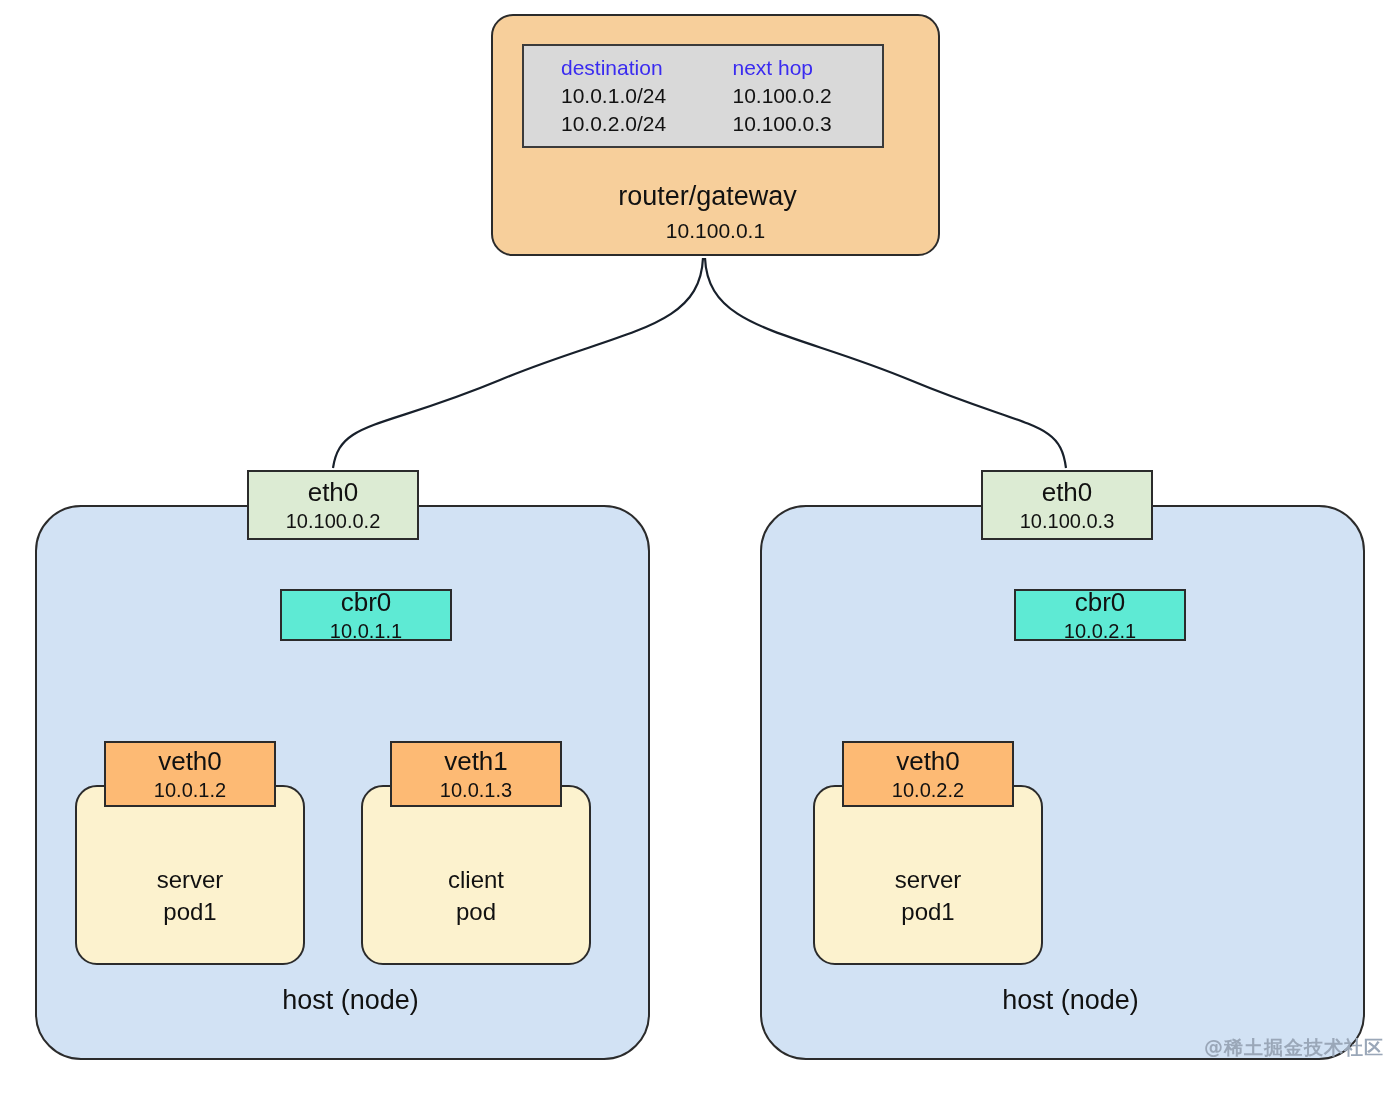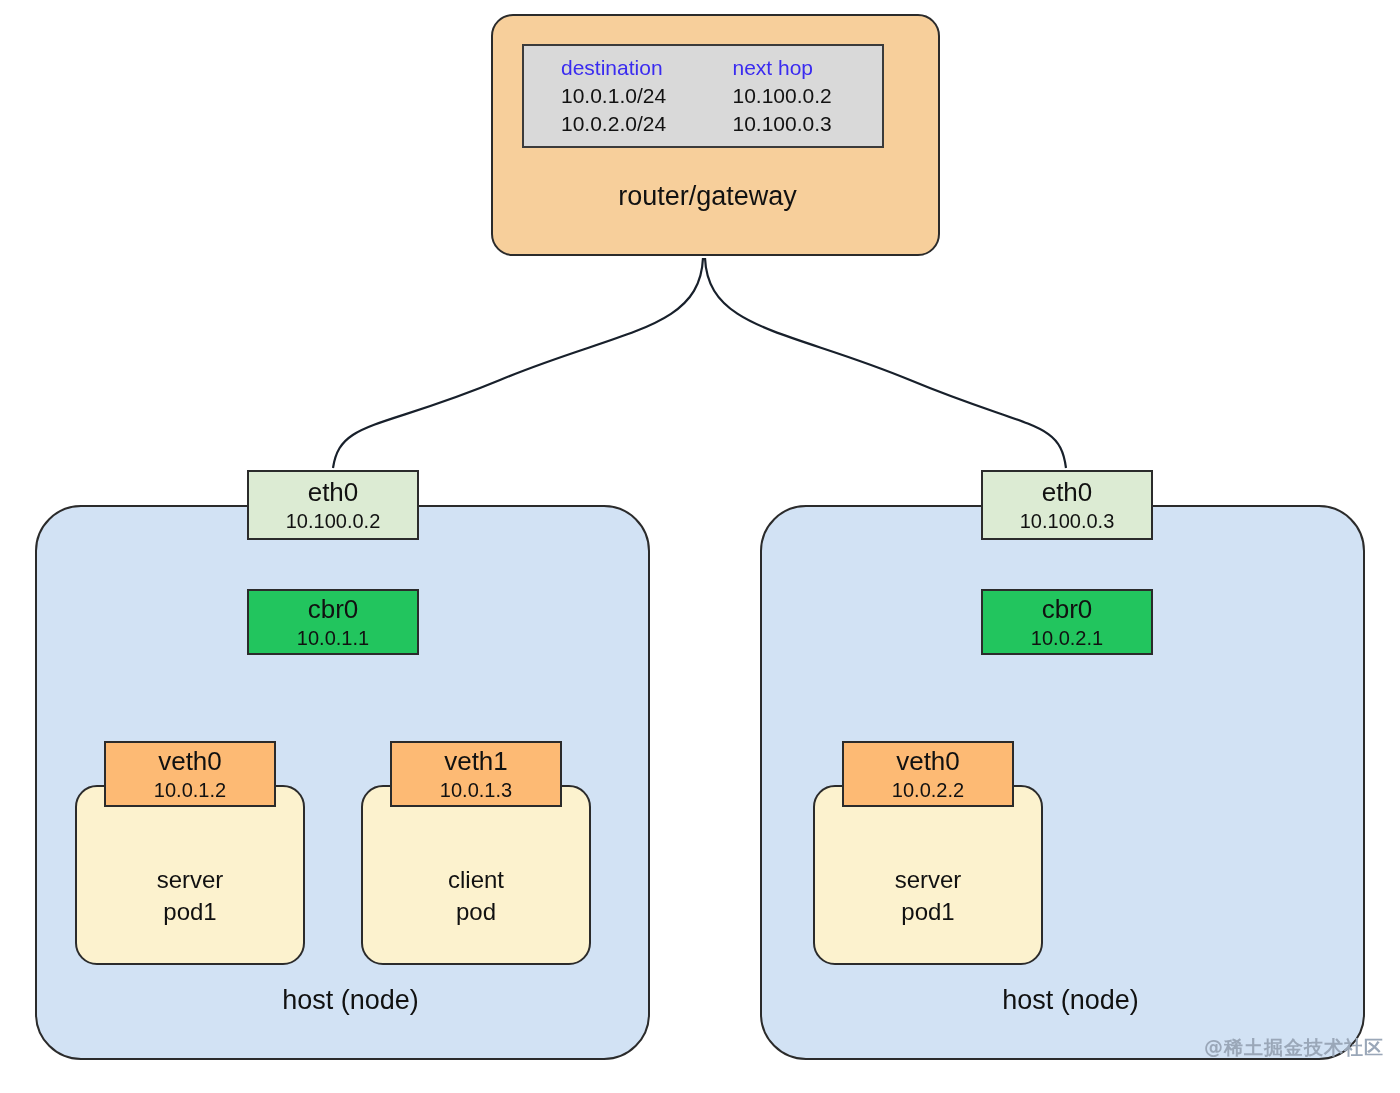--- a/index.html
+++ b/index.html
@@ -107,21 +107,21 @@
     display: flex;
     flex-direction: column;
     align-items: center;
     justify-content: center;
     line-height: 1.12;
   }
   .nbox .t1 { font-size: 26px; color: #111; }
   .nbox .t2 { font-size: 20px; color: #111; margin-top: 3px; }
 
   .eth  { background: #dcebd3; width: 172px; height: 70px; }
-  .cbr  { background: #22c55e; width: 172px; height: 66px; }
+  .cbr  { background: #5eead4; width: 172px; height: 52px; margin-left: 33px; }
   .veth { background: #fdba74; width: 172px; height: 66px; z-index: 3; }
 
   .pod {
     position: absolute;
     background: #fcf2ce;
     border: 2px solid #2b2b2b;
     border-radius: 22px;
     box-sizing: border-box;
     display: flex;
     flex-direction: column;
@@ -194,20 +194,21 @@
       <div class="rt-row">
         <span class="rt-c1">10.0.1.0/24</span>
         <span class="rt-c2">10.100.0.2</span>
       </div>
       <div class="rt-row">
         <span class="rt-c1">10.0.2.0/24</span>
         <span class="rt-c2">10.100.0.3</span>
       </div>
     </div>
     <div class="router-name">router/gateway</div>
+    <div class="router-ip">10.100.0.1</div>
   </div>
 
   <div class="host" id="host-left">
     <div class="host-label">host (node)</div>
   </div>
 
   <div class="nbox eth" id="eth0-left">
     <span class="t1">eth0</span>
     <span class="t2">10.100.0.2</span>
   </div>

